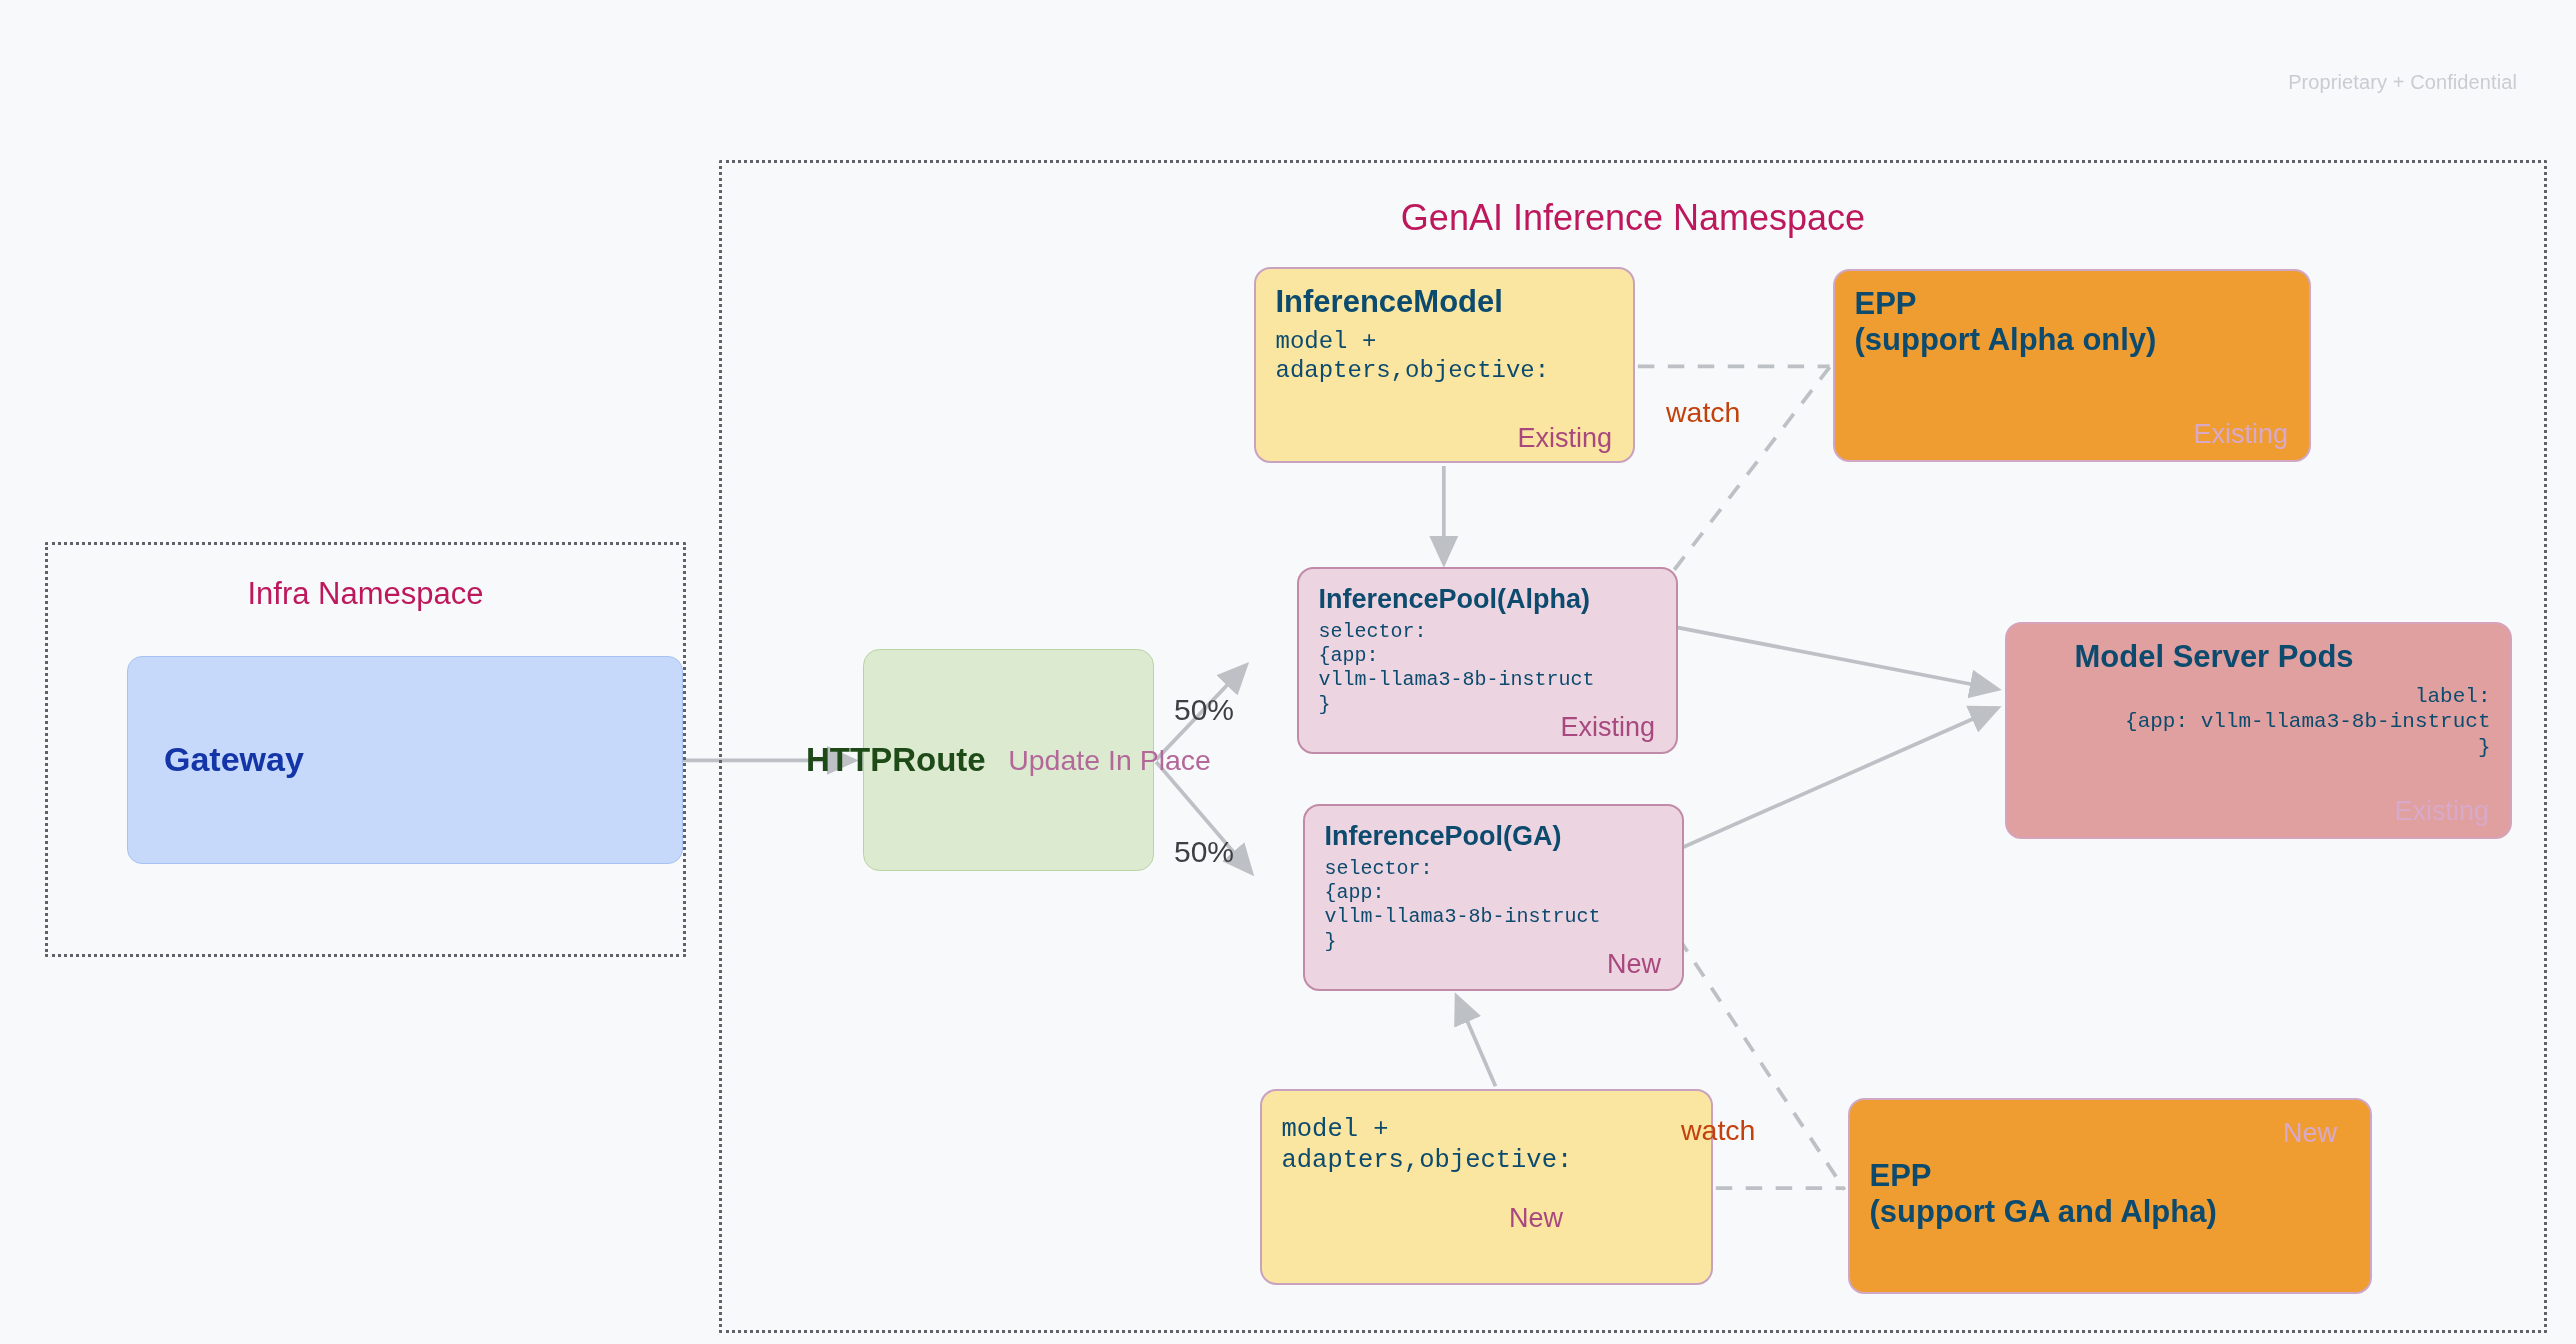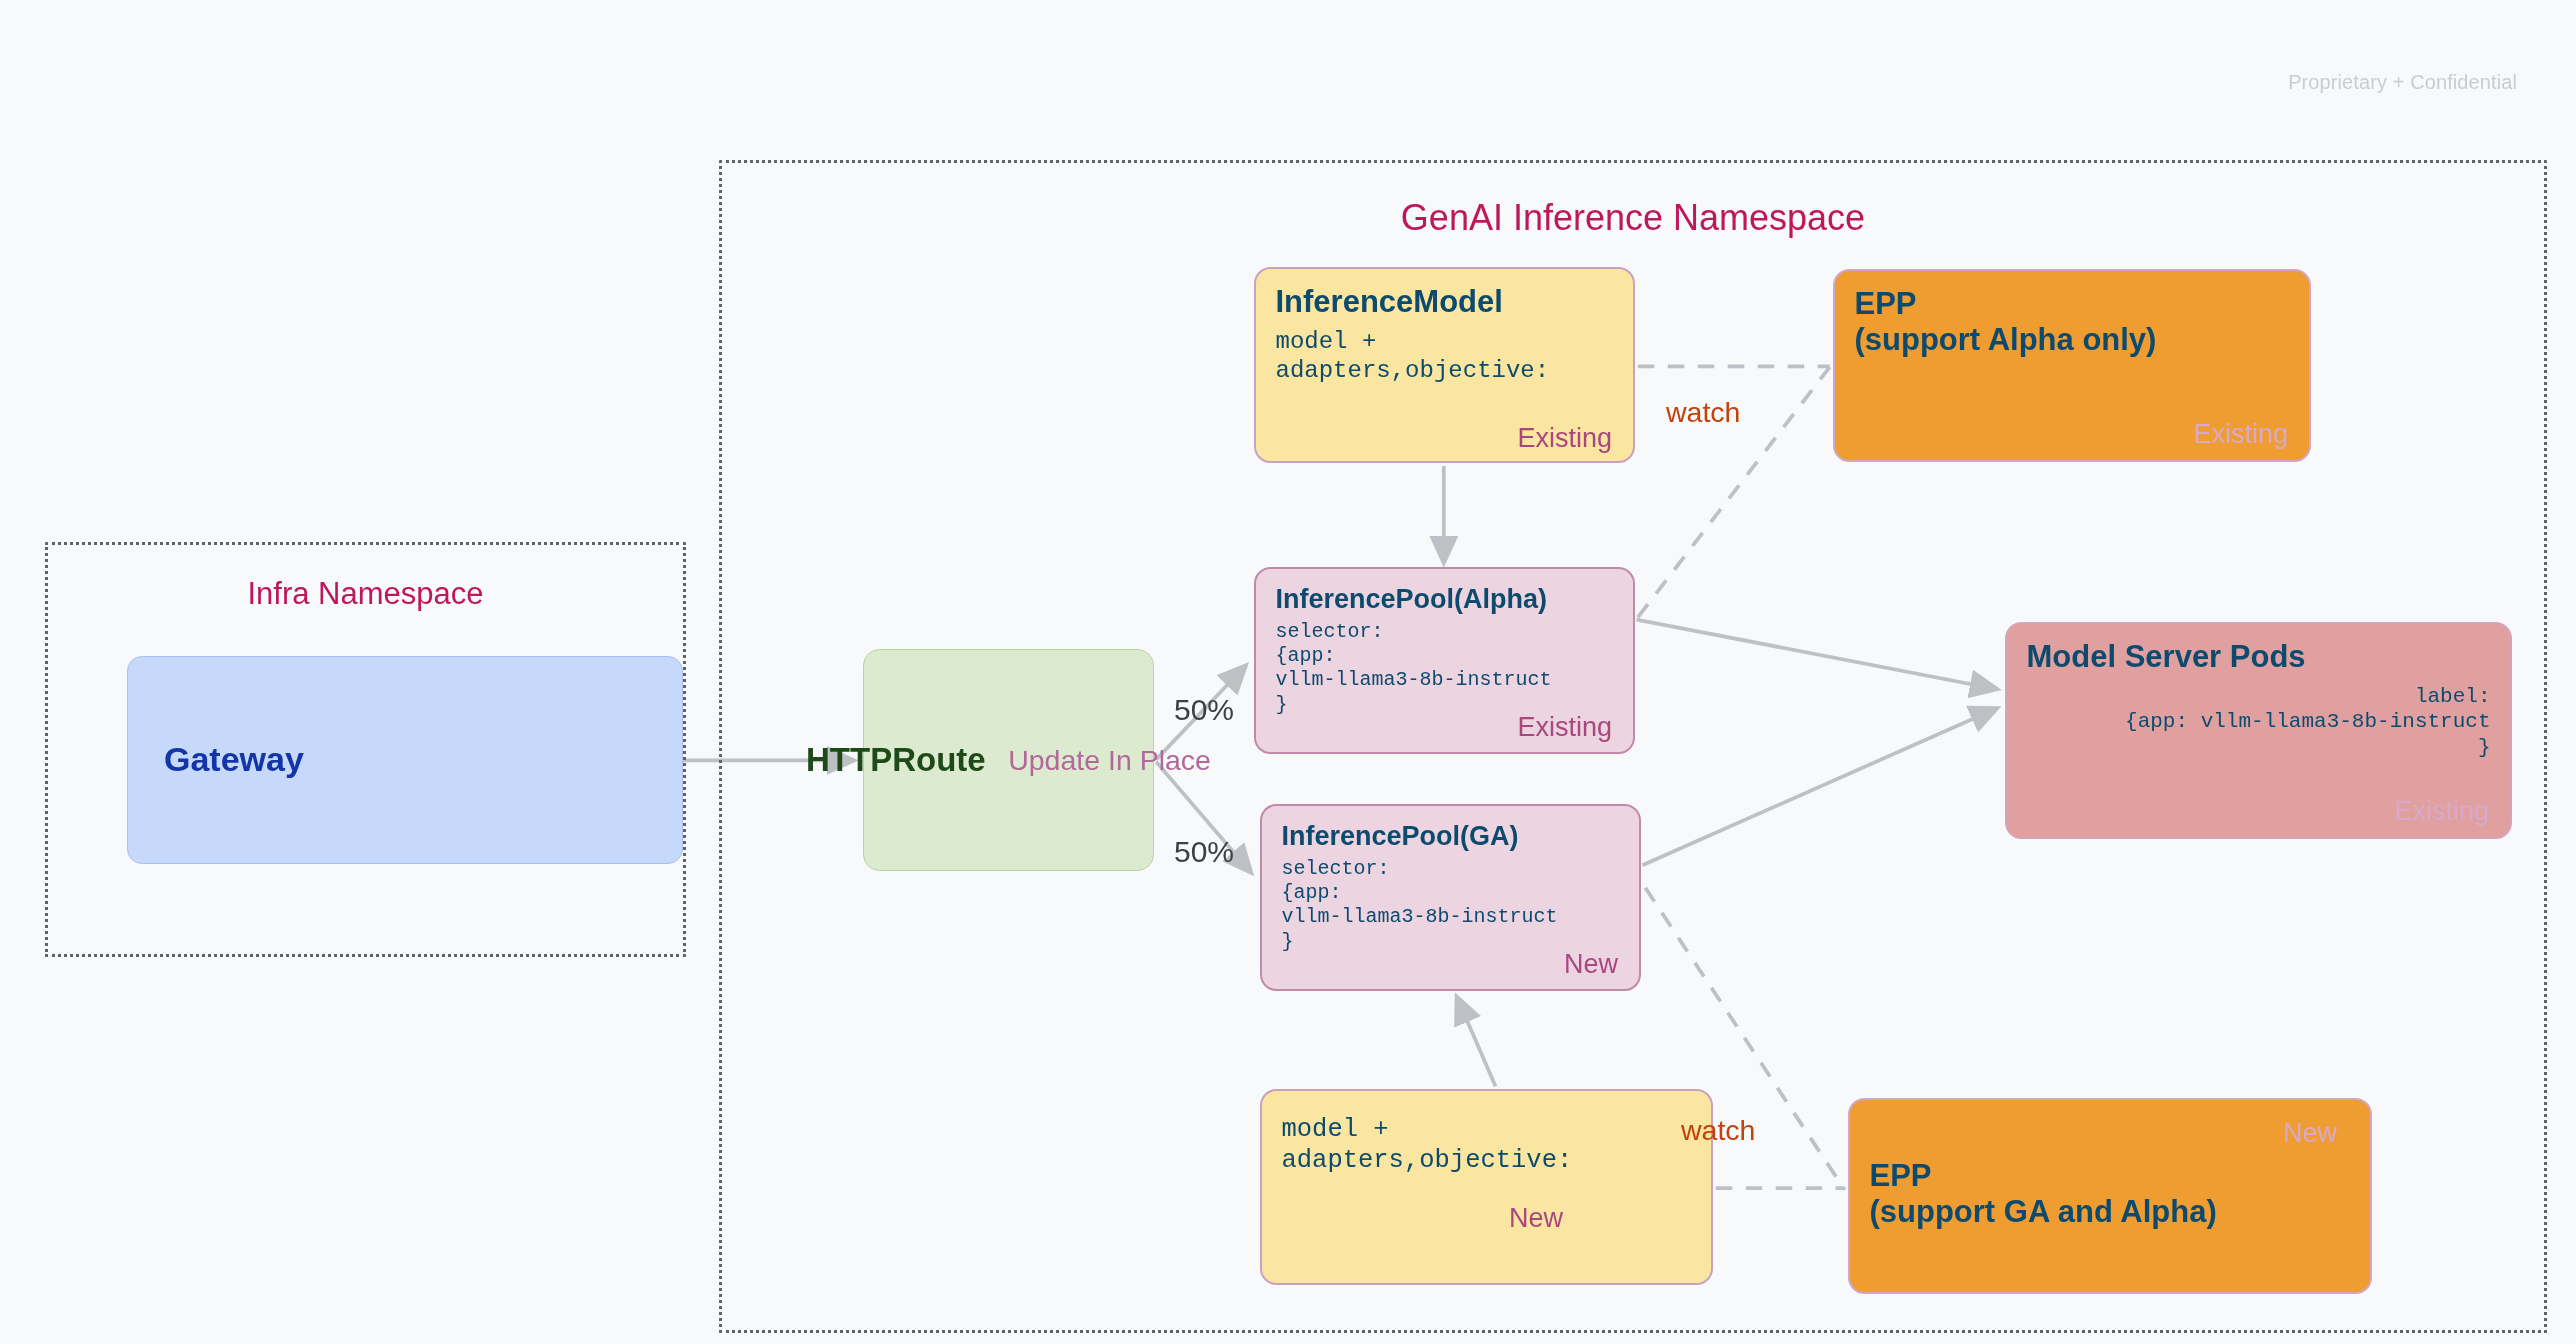--- a/index.html
+++ b/index.html
@@ -117,20 +117,21 @@
   }
 
   
   .yellow {
     background: #fae6a0;
     border: 2.2px solid #c9a2c0;
   }
   .pinkish {
     background: #ecd4e0;
     border: 2.2px solid #c08aa8;
+    margin-left: 43px;
   }
   .orange {
     background: #ef9c31;
     border: 2.2px solid #d0a7c5;
   }
   .salmon {
     background: #e0a0a0;
     border: 2.2px solid #d7a3bb;
   }
   .dark-title { color: #0c4a6e; }
@@ -180,21 +181,21 @@
     left: 1848px; top: 1098px;
     width: 524px; height: 196px;
   }
   #epp-ga .title { font-size: 31px; }
   #epp-ga .badge { right: 33px; top: 18px; }
 
   #model-server-pods {
     left: 2005px; top: 622px;
     width: 507px; height: 217px;
   }
-  #model-server-pods .title { font-size: 31px; }
+  #model-server-pods .title { font-size: 31px; margin-left: 48px; }
   #model-server-pods .sub { font-size: 21px; margin-top: 9px; text-align: right; }
   #model-server-pods .badge { right: 21px; bottom: 10.5px; }
 
   
   .edge-label {
     position: absolute;
     color: #c2410c;
     white-space: nowrap;
   }
   #label-split-top   { left: 1174px; top: 693px; font-size: 30px; color: #3c4043; }

